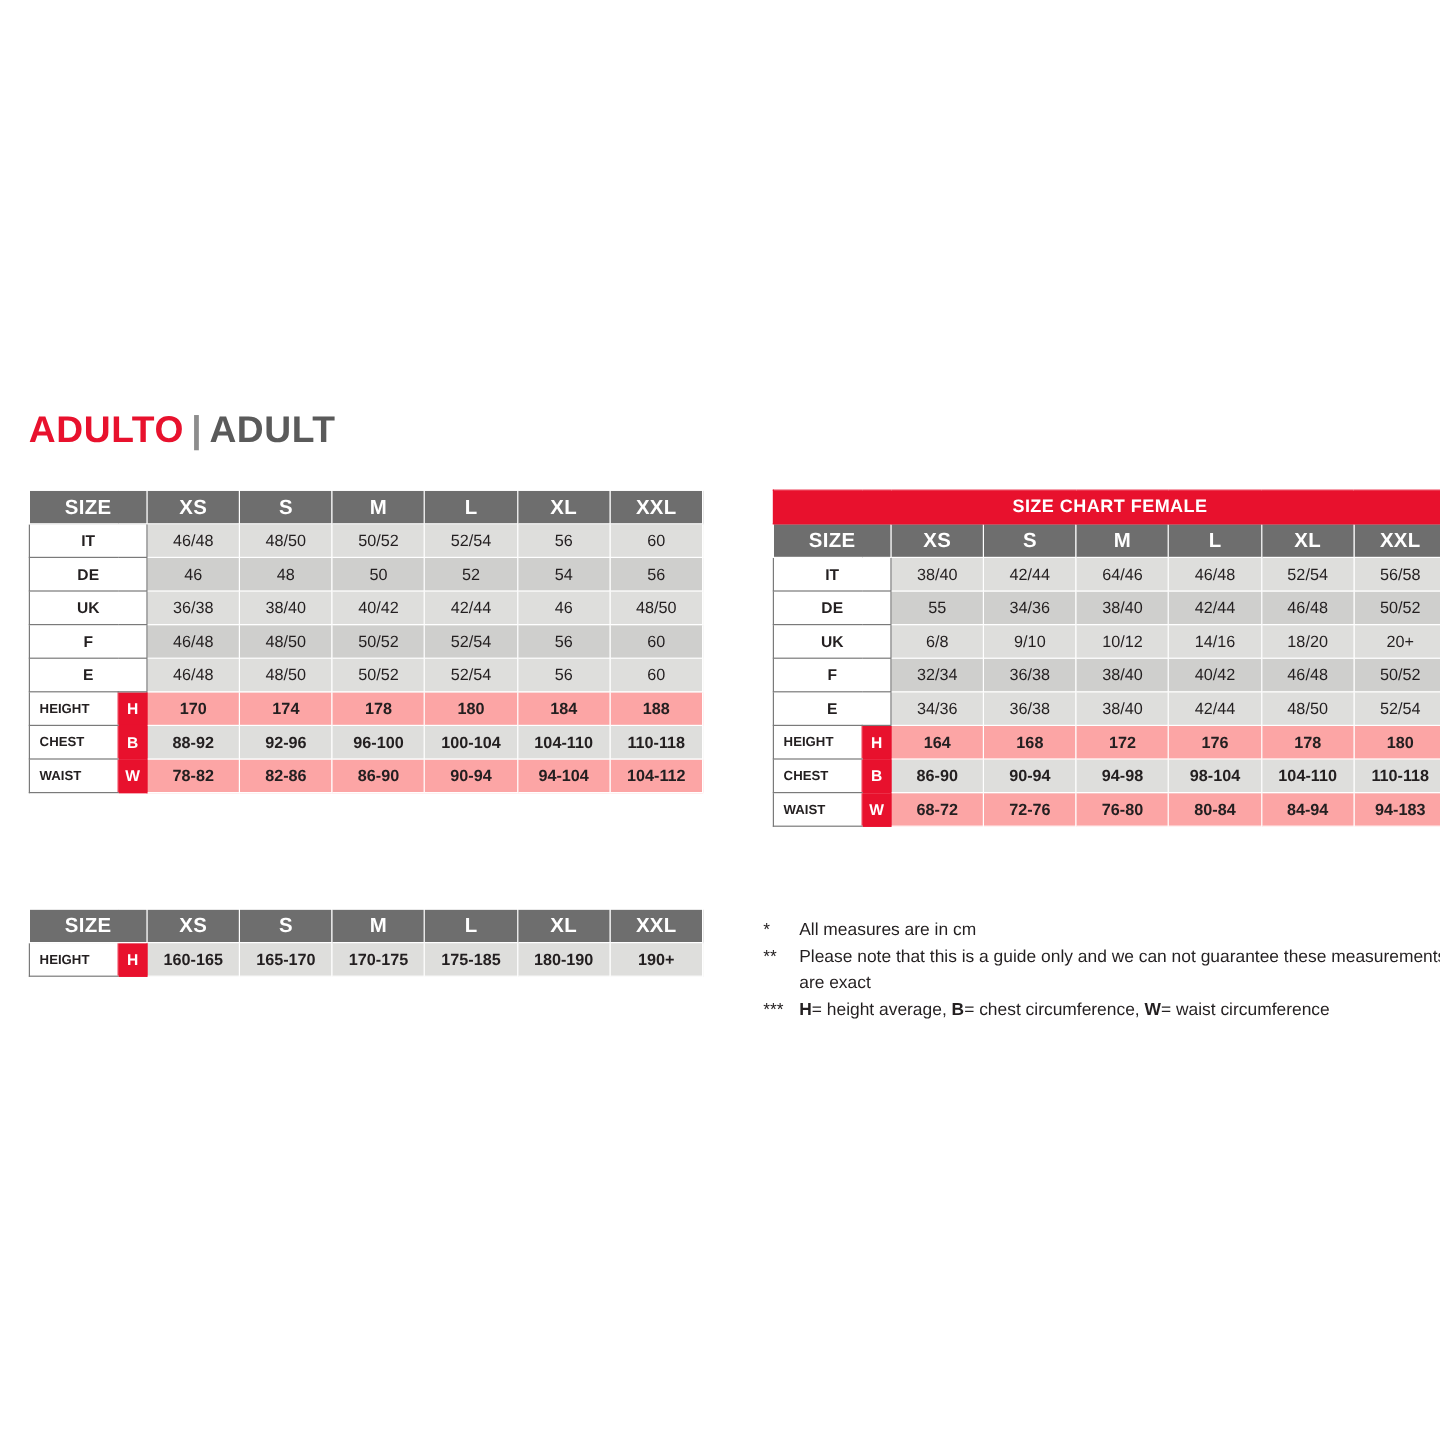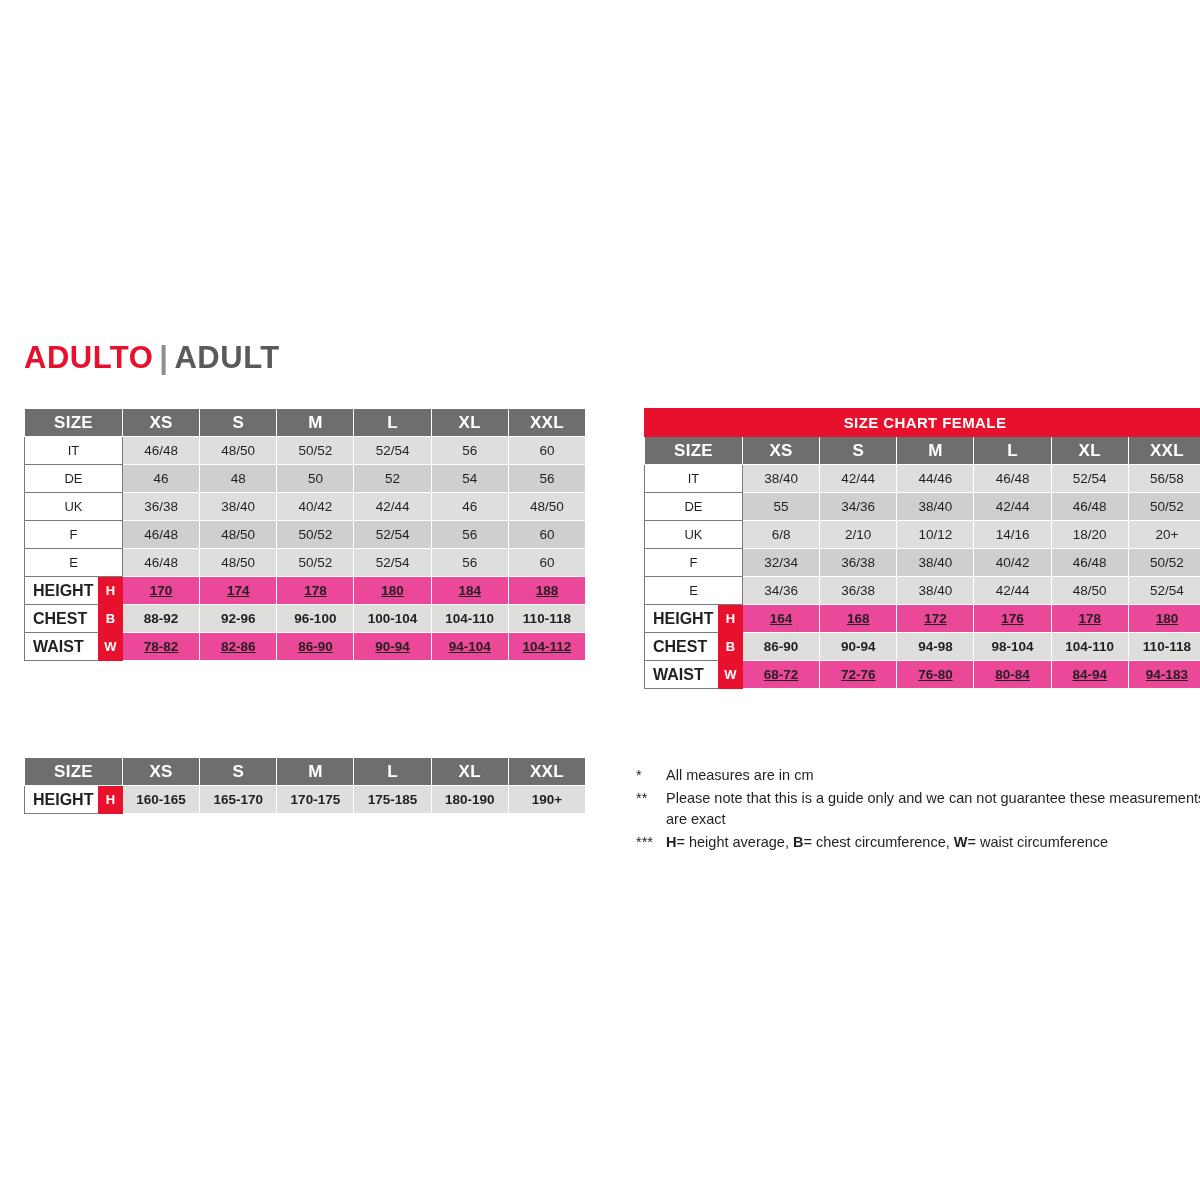--- a/index.html
+++ b/index.html
@@ -64,29 +64,29 @@
   .chart .hdr {
     background: #6e6e6e;
     color: #ffffff;
     font-weight: bold;
     font-size: 17px;
     letter-spacing: 0.3px;
   }
   .chart .rowlabel {
     background: #ffffff;
     color: #231f20;
-    font-weight: normal;
+    font-weight: bold;
     font-size: 13px;
     border: 1px solid #7a7a7a;
   }
   .chart .rowlabel-left {
     background: #ffffff;
     color: #231f20;
     font-weight: bold;
-    font-size: 16px;
+    font-size: 11px;
     text-align: left;
     padding-left: 8px;
     border: 1px solid #7a7a7a;
     border-right: none;
   }
   .chart .letterbox {
     background: #e8112d;
     color: #ffffff;
     font-weight: bold;
     font-size: 13px;
@@ -97,23 +97,22 @@
     background: #dededc;
   }
   .chart .cell-alt {
     background: #cfcfcd;
   }
   .chart .cell-bold {
     background: #dededc;
     font-weight: bold;
   }
   .chart .cell-bold-alt {
-    background: #ec4899;
-    font-weight: bold;
-    text-decoration: underline;
+    background: #fca5a5;
+    font-weight: bold;
   }
 
   
   #chart-male   { left: 8px;   top: 408px; width: 562px; }
   #chart-female { left: 628px; top: 408px; width: 562px; }
   #chart-unisex { left: 8px;   top: 757px; width: 562px; }
 
   
   .notes {
     position: absolute;
@@ -264,38 +263,38 @@
           <td class="hdr">S</td>
           <td class="hdr">M</td>
           <td class="hdr">L</td>
           <td class="hdr">XL</td>
           <td class="hdr">XXL</td>
         </tr>
         <tr>
           <td class="rowlabel" colspan="2">IT</td>
           <td class="cell">38/40</td>
           <td class="cell">42/44</td>
-          <td class="cell">44/46</td>
+          <td class="cell">64/46</td>
           <td class="cell">46/48</td>
           <td class="cell">52/54</td>
           <td class="cell">56/58</td>
         </tr>
         <tr>
           <td class="rowlabel" colspan="2">DE</td>
           <td class="cell-alt">55</td>
           <td class="cell-alt">34/36</td>
           <td class="cell-alt">38/40</td>
           <td class="cell-alt">42/44</td>
           <td class="cell-alt">46/48</td>
           <td class="cell-alt">50/52</td>
         </tr>
         <tr>
           <td class="rowlabel" colspan="2">UK</td>
           <td class="cell">6/8</td>
-          <td class="cell">2/10</td>
+          <td class="cell">9/10</td>
           <td class="cell">10/12</td>
           <td class="cell">14/16</td>
           <td class="cell">18/20</td>
           <td class="cell">20+</td>
         </tr>
         <tr>
           <td class="rowlabel" colspan="2">F</td>
           <td class="cell-alt">32/34</td>
           <td class="cell-alt">36/38</td>
           <td class="cell-alt">38/40</td>

